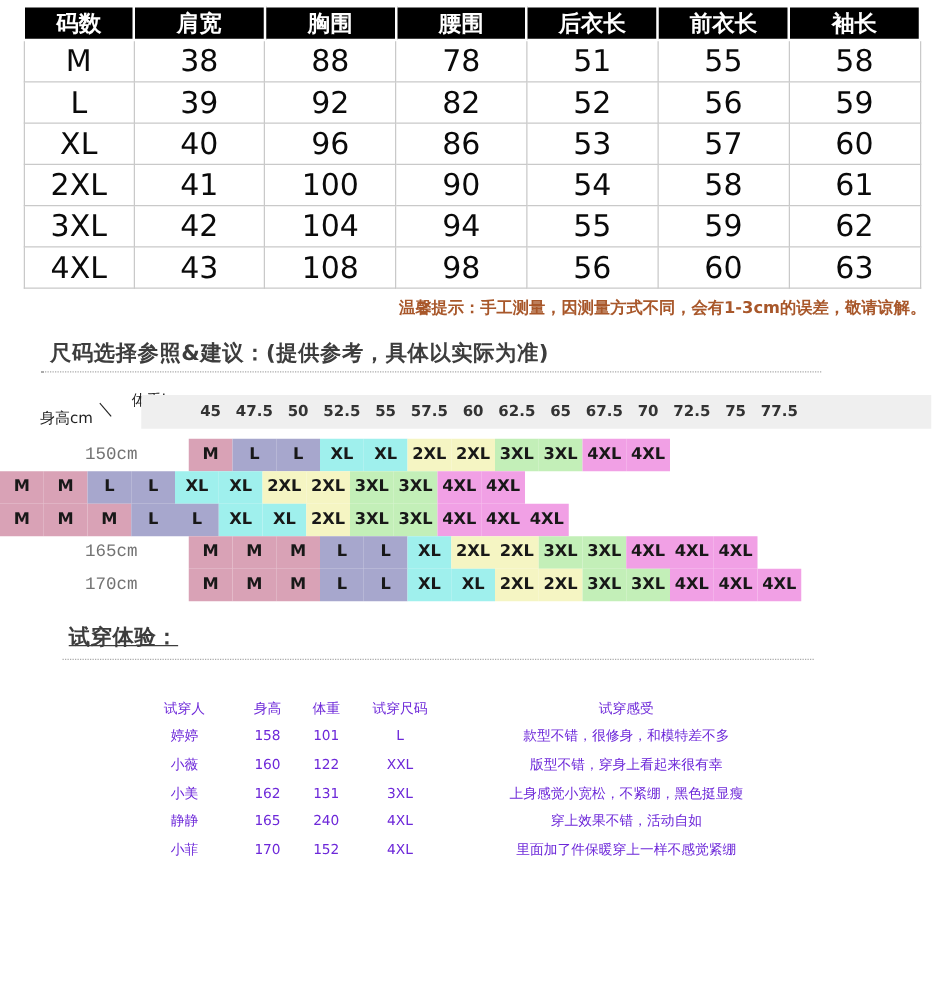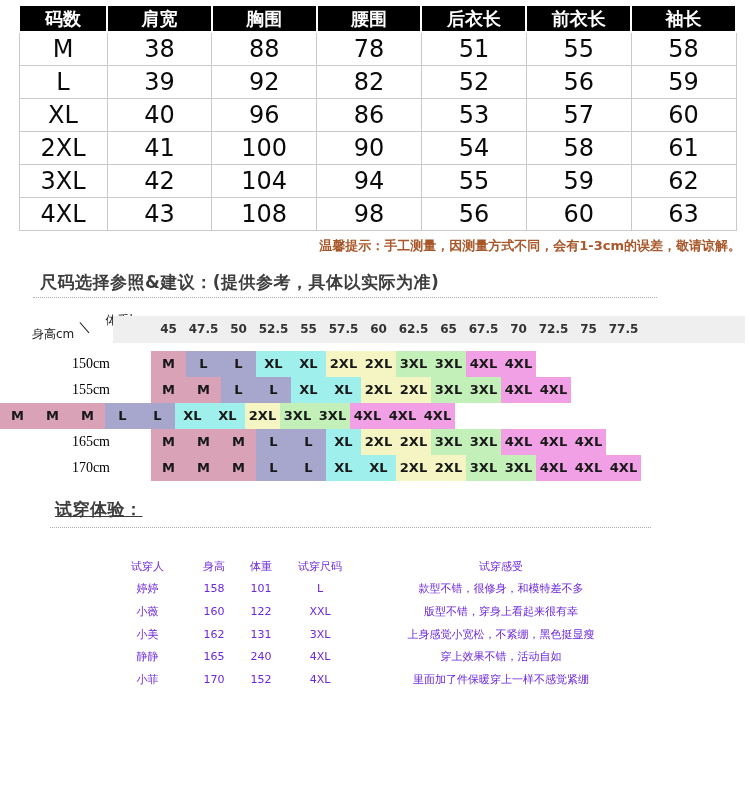--- a/index.html
+++ b/index.html
@@ -26,21 +26,21 @@
   
   .axis-label{position:absolute;left:30px;top:311px;width:122px;height:33px;font-size:12px;color:#222;}
   .axis-weight{position:absolute;right:8px;top:1px;}
   .axis-height{position:absolute;left:2px;bottom:1px;}
   .axis-slash{position:absolute;left:48px;top:7px;font-size:13px;}
   .weight-strip{position:absolute;left:113px;top:316px;width:632px;height:27px;background:#efefef;}
   .weight-row{position:absolute;left:151px;top:316px;height:27px;display:flex;}
   .wcell{width:35px;text-align:center;line-height:27px;font-size:12px;font-weight:bold;color:#333;}
   .guide-rows{position:absolute;left:0;top:351px;}
   .grow{display:flex;height:26px;}
-  .hlabel{width:151px;padding-right:41px;text-align:right;font-family:Liberation Serif, serif;font-size:14px;line-height:26px;color:#000000;}
+  .hlabel{width:151px;padding-right:41px;text-align:right;font-family:Liberation Mono, monospace;font-size:14px;line-height:26px;color:#737373;}
   .gcell{width:35px;text-align:center;line-height:26px;font-size:13px;font-weight:bold;color:#181818;}
 
   
   .fit-table{position:absolute;left:110px;top:555px;border-collapse:collapse;}
   .fit-table td{height:22px;text-align:center;font-size:11px;color:#6d28d9;padding:0;white-space:nowrap;}
   .fit-table tr{height:22.6px;}
 
   
   .banner-line{position:absolute;top:760px;height:5px;border-top:2px solid #151515;border-bottom:2px solid #151515;}
   #line-left{left:12px;width:300px;}
@@ -172,21 +172,20 @@
         <div class="gcell" style="background: rgb(159, 240, 237);">XL</div>
         <div class="gcell" style="background: rgb(159, 240, 237);">XL</div>
         <div class="gcell" style="background: rgb(245, 245, 195);">2XL</div>
         <div class="gcell" style="background: rgb(245, 245, 195);">2XL</div>
         <div class="gcell" style="background: rgb(195, 239, 184);">3XL</div>
         <div class="gcell" style="background: rgb(195, 239, 184);">3XL</div>
         <div class="gcell" style="background: rgb(241, 160, 229);">4XL</div>
         <div class="gcell" style="background: rgb(241, 160, 229);">4XL</div>
       </div>
       <div class="grow">
-        <div class="hlabel">155cm</div>
         <div class="gcell" style="background: rgb(217, 162, 182);">M</div>
         <div class="gcell" style="background: rgb(217, 162, 182);">M</div>
         <div class="gcell" style="background: rgb(167, 167, 205);">L</div>
         <div class="gcell" style="background: rgb(167, 167, 205);">L</div>
         <div class="gcell" style="background: rgb(159, 240, 237);">XL</div>
         <div class="gcell" style="background: rgb(159, 240, 237);">XL</div>
         <div class="gcell" style="background: rgb(245, 245, 195);">2XL</div>
         <div class="gcell" style="background: rgb(245, 245, 195);">2XL</div>
         <div class="gcell" style="background: rgb(195, 239, 184);">3XL</div>
         <div class="gcell" style="background: rgb(195, 239, 184);">3XL</div>

